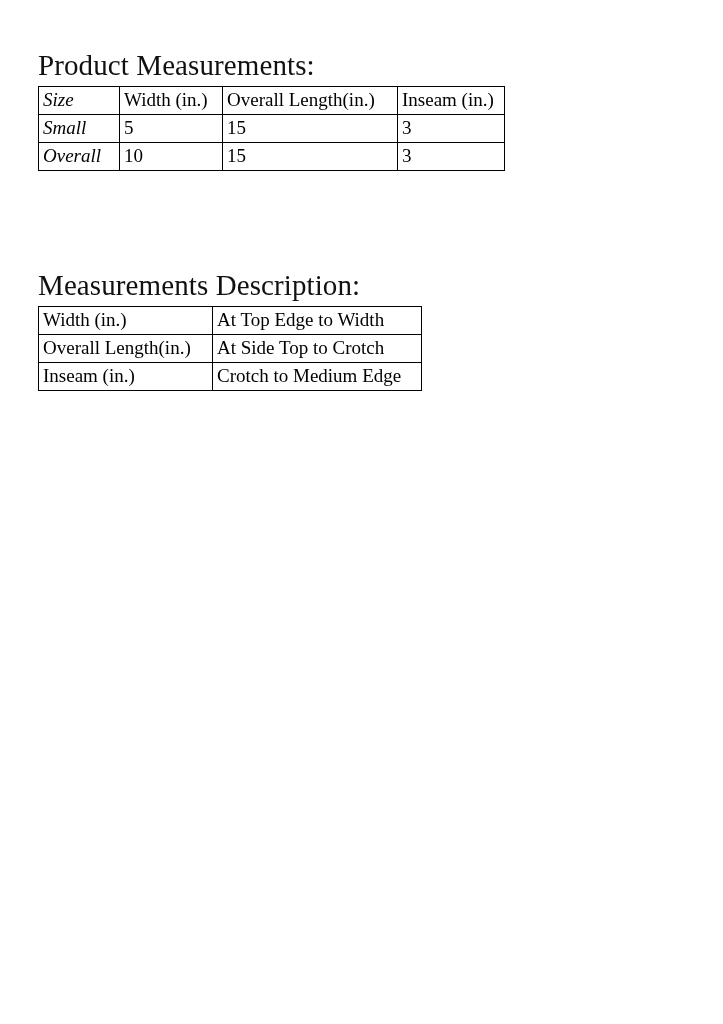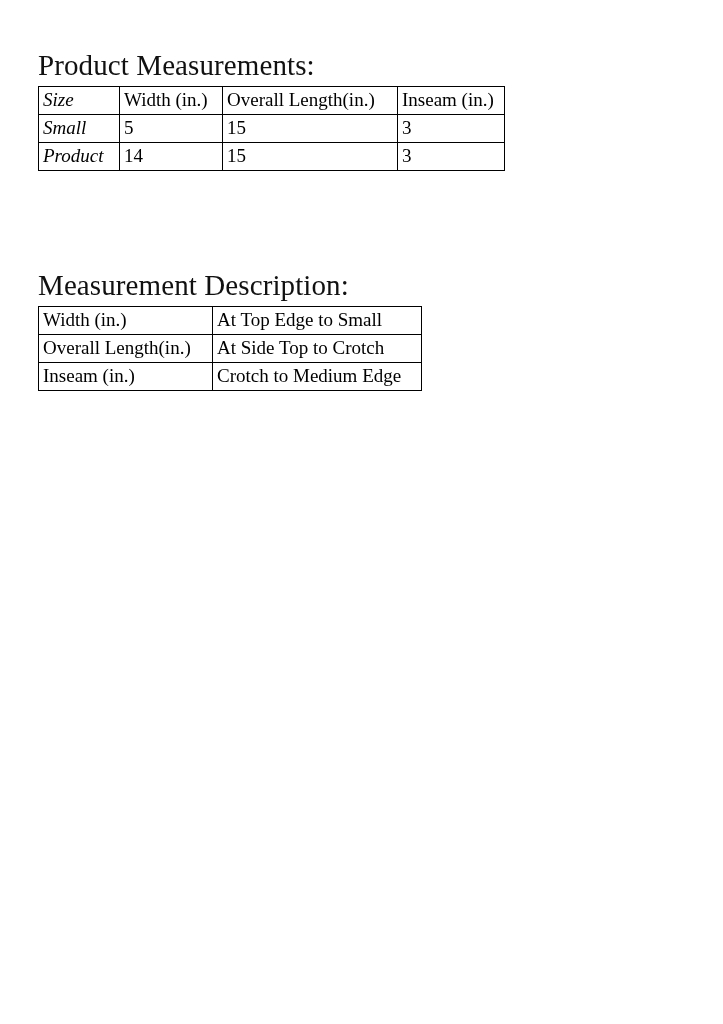--- a/index.html
+++ b/index.html
@@ -83,37 +83,37 @@
           <td class="c2">Overall Length(in.)</td>
           <td class="c3">Inseam (in.)</td>
         </tr>
         <tr>
           <td class="c0">Small</td>
           <td class="c1">5</td>
           <td class="c2">15</td>
           <td class="c3">3</td>
         </tr>
         <tr>
-          <td class="c0">Product</td>
-          <td class="c1">14</td>
+          <td class="c0">Overall</td>
+          <td class="c1">10</td>
           <td class="c2">15</td>
           <td class="c3">3</td>
         </tr>
       </tbody>
     </table>
   </section>
 
   <section class="section" id="description-section">
-    <h1 class="section-title">Measurement Description:</h1>
+    <h1 class="section-title">Measurements Description:</h1>
 
     <table id="description-table">
       <tbody>
         <tr>
           <td class="d0">Width (in.)</td>
-          <td class="d1">At Top Edge to Small</td>
+          <td class="d1">At Top Edge to Width</td>
         </tr>
         <tr>
           <td class="d0">Overall Length(in.)</td>
           <td class="d1">At Side Top to Crotch</td>
         </tr>
         <tr>
           <td class="d0">Inseam (in.)</td>
           <td class="d1">Crotch to Medium Edge</td>
         </tr>
       </tbody>

